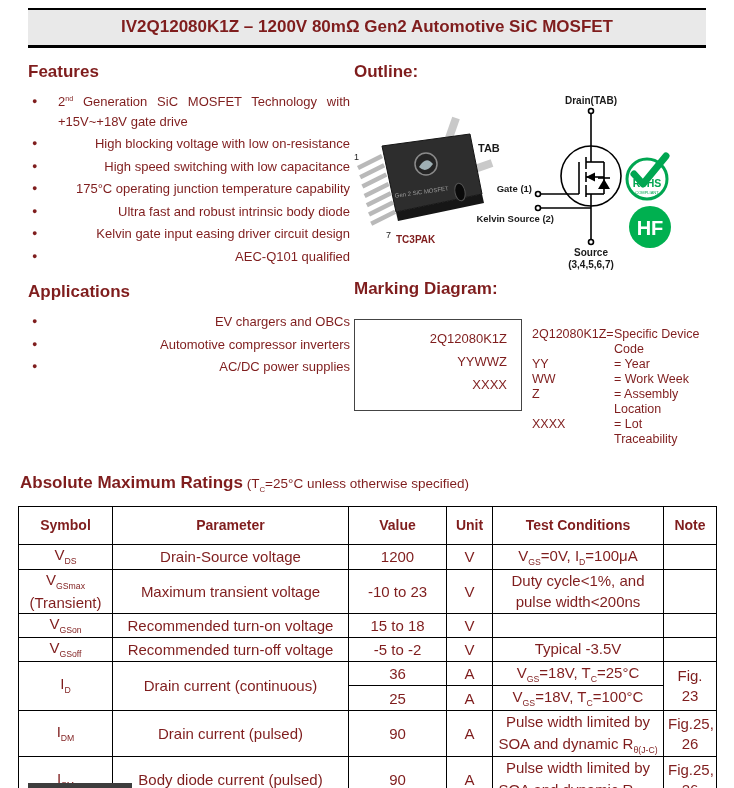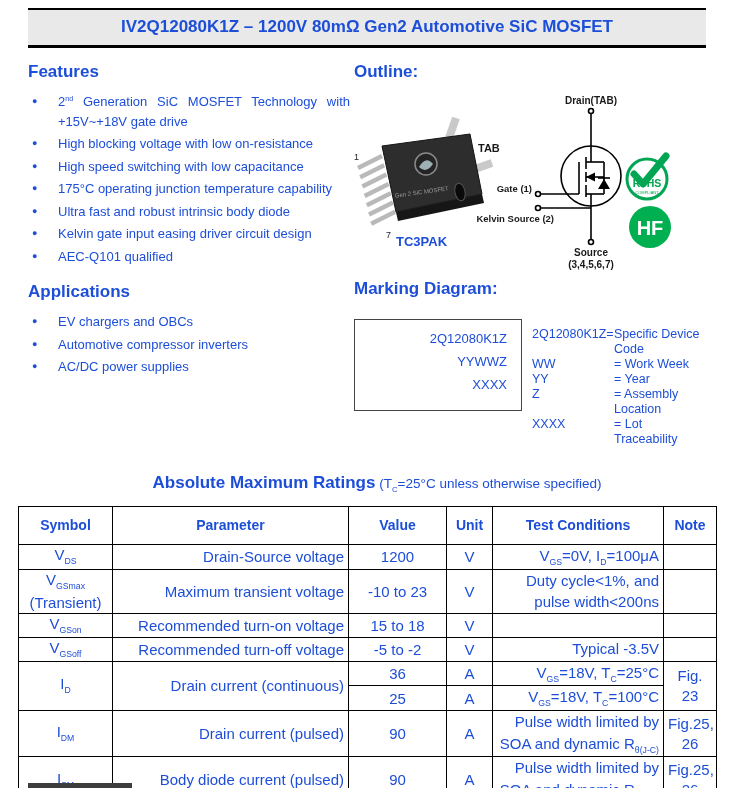--- a/index.html
+++ b/index.html
@@ -1,63 +1,63 @@
 <!DOCTYPE html>
 <html><head>
 <meta charset="utf-8">
 <style>
   html,body { margin:0; padding:0; background:#fff; }
   .page {
     width:734px; height:788px; position:relative; overflow:hidden;
-    background:#fff; color:#1d4ed8;
+    background:#fff; color:#7f1d1d;
     font-family:"Liberation Sans","DejaVu Sans",sans-serif;
   }
   
   .titlebar { margin:8px 28px 0 28px; border-top:2px solid #000; border-bottom:3px solid #000; background:#e9e9e9; }
   .titlebar-inner { text-align:center; font-weight:bold; font-size:17px; padding:7px 0 8px 0; }
 
   
   .cols { display:flex; padding:0 28px; margin-top:12px; }
   .col-left { width:322px; flex:none; }
   .col-right { flex:1; padding-left:4px; position:relative; }
   h2.sec { font-size:17px; font-weight:bold; margin:2px 0 10px 0; }
   h2.sec2 { margin-top:16px; }
 
-  .bitem { display:flex; margin-bottom:3px; }
+  .bitem { display:flex; margin-bottom:3px;justify-content:space-between; }
   .bullet { flex:none; width:26px; padding-left:4px; font-size:9px; line-height:19px; }
   .bullet::before { content:"●"; }
   .btext { font-size:13px; line-height:1.5; text-align:justify; }
   .btext sup { font-size:0.55em; }
 
   
   .outline-fig { position:relative; height:185px; }
   .pkg-svg { position:absolute; left:-2px; top:16px; }
-  .pkg-name { position:absolute; left:42px; top:142px; font-weight:bold; font-size:13px; }
+  .pkg-name { position:absolute; left:42px; top:142px; font-weight:bold; font-size:10px; }
   .mosfet-svg { position:absolute; left:100px; top:2px; }
   .badge-rohs { position:absolute; left:268px; top:58px; }
   .badge-hf { position:absolute; left:273px; top:112px; }
 
   
   .marking-row { display:flex; margin-top:20px; }
   .marking-box { width:166px; height:82px; border:1.5px solid #444; flex:none; padding-top:8px; box-sizing:content-box; }
   .mline { text-align:right; padding-right:14px; font-size:13px; line-height:1.75; }
   .marking-legend { margin-left:10px; padding-top:8px; font-size:12.5px; line-height:1.2; }
   .lrow { display:flex; }
   .lcode { width:82px; flex:none; }
 
   
-  .ratings-head { margin:26px 0 0 20px; font-size:13.5px;text-align:center; }
+  .ratings-head { margin:26px 0 0 20px; font-size:13.5px; }
   .rh-bold { font-weight:bold; font-size:17px; }
   .ratings-table { border-collapse:collapse; table-layout:fixed; width:698px; margin:12px 0 0 18px; }
   .ratings-table th, .ratings-table td { border:1.5px solid #000; padding:0 4px; overflow:hidden;margin-top:16px; }
   .ratings-table th { font-size:14px; }
   .ratings-table td { font-size:15px; }
   .c-sym,.c-val,.c-unit,.c-note { text-align:center; }
   .c-sym { line-height:1.35; }
-  .c-param,.c-cond { text-align:right; padding-left:8px; }
+  .c-param,.c-cond { text-align:center; padding-left:8px; }
   .c-cond { font-size:12.8px; line-height:1.45; }
   .c-note { font-size:12.8px; line-height:1.3; }
   sub { font-size:0.58em; }
 
   .footer-frag { position:absolute; left:28px; bottom:0; width:104px; height:5px; background:#3d3d3d; }
 
   svg text { font-family:"Liberation Sans","DejaVu Sans",sans-serif; }
 </style>
 </head>
 <body>
@@ -199,26 +199,26 @@
           <div class="mline">2Q12080K1Z</div>
           <div class="mline">YYWWZ</div>
           <div class="mline">XXXX</div>
         </div>
         <div class="marking-legend">
           <div class="lrow">
               <span class="lcode">2Q12080K1Z=</span>
               <span class="ldesc">Specific Device Code</span>
             </div>
           <div class="lrow">
+              <span class="lcode">YY</span>
+              <span class="ldesc">= Year</span>
+            </div>
+          <div class="lrow">
               <span class="lcode">WW</span>
               <span class="ldesc">= Work Week</span>
-            </div>
-          <div class="lrow">
-              <span class="lcode">YY</span>
-              <span class="ldesc">= Year</span>
             </div>
           <div class="lrow">
               <span class="lcode">Z</span>
               <span class="ldesc">= Assembly Location</span>
             </div>
           <div class="lrow">
               <span class="lcode">XXXX</span>
               <span class="ldesc">= Lot Traceability</span>
             </div>
         </div>

